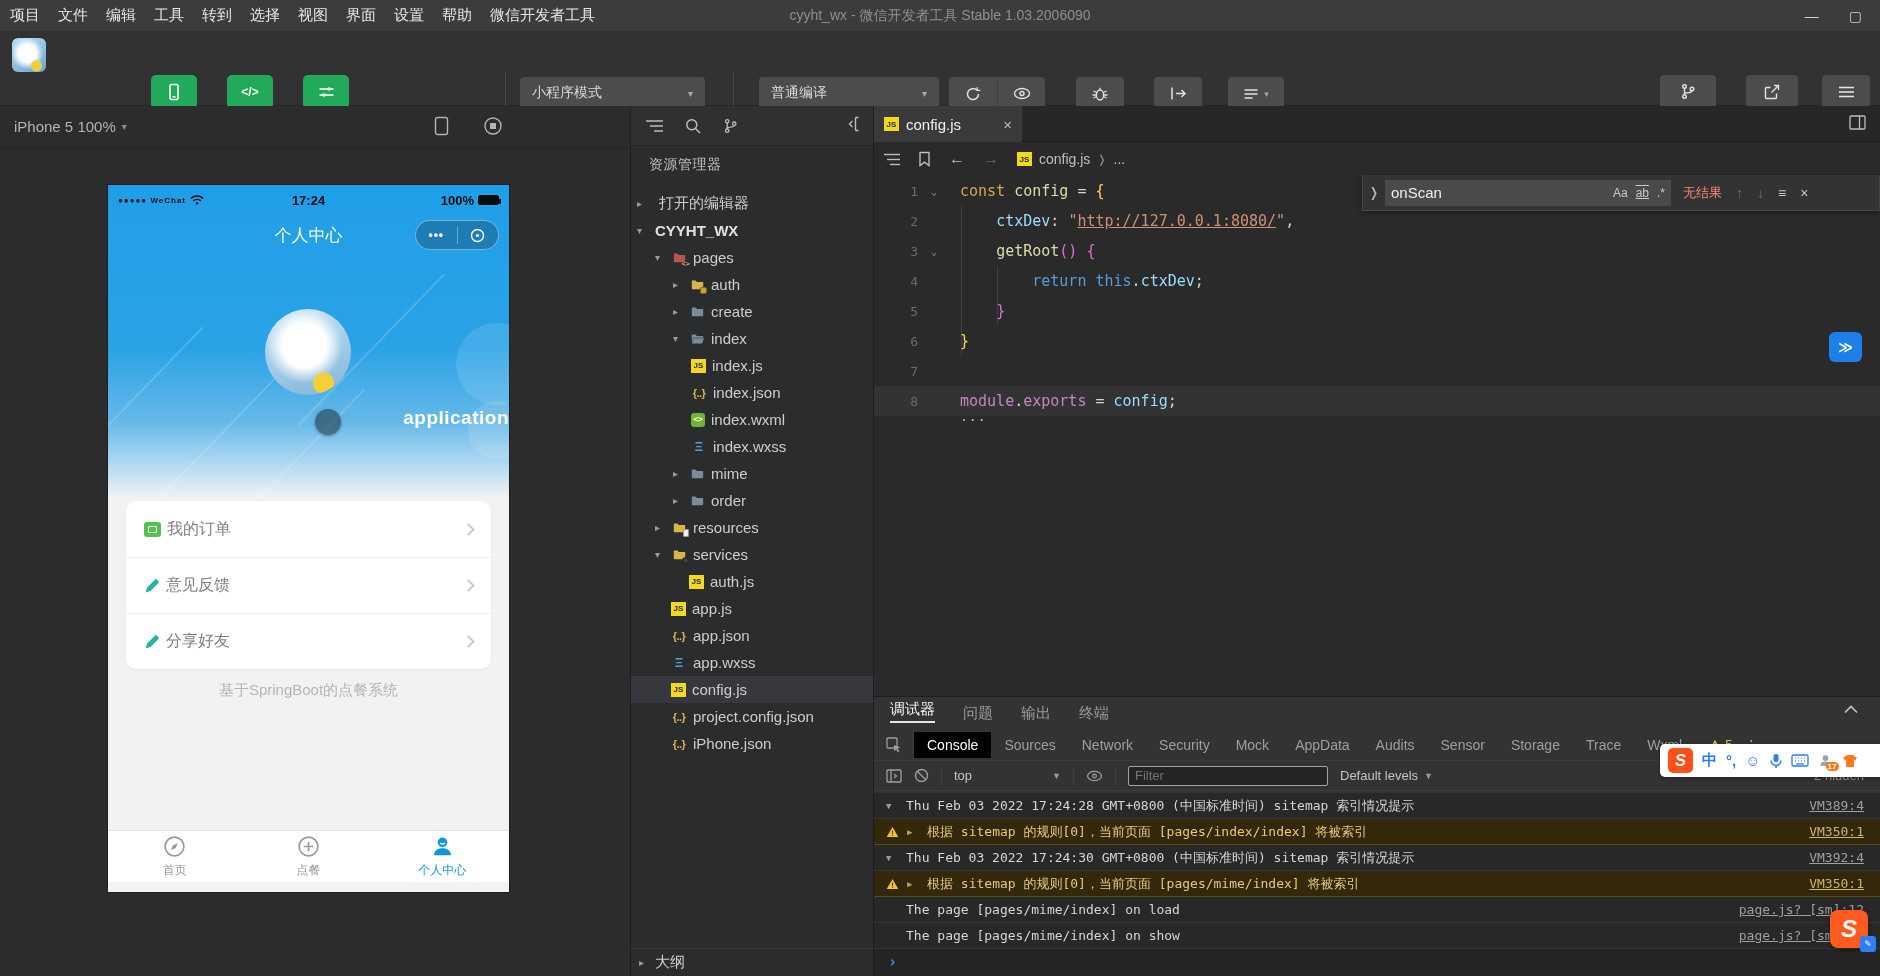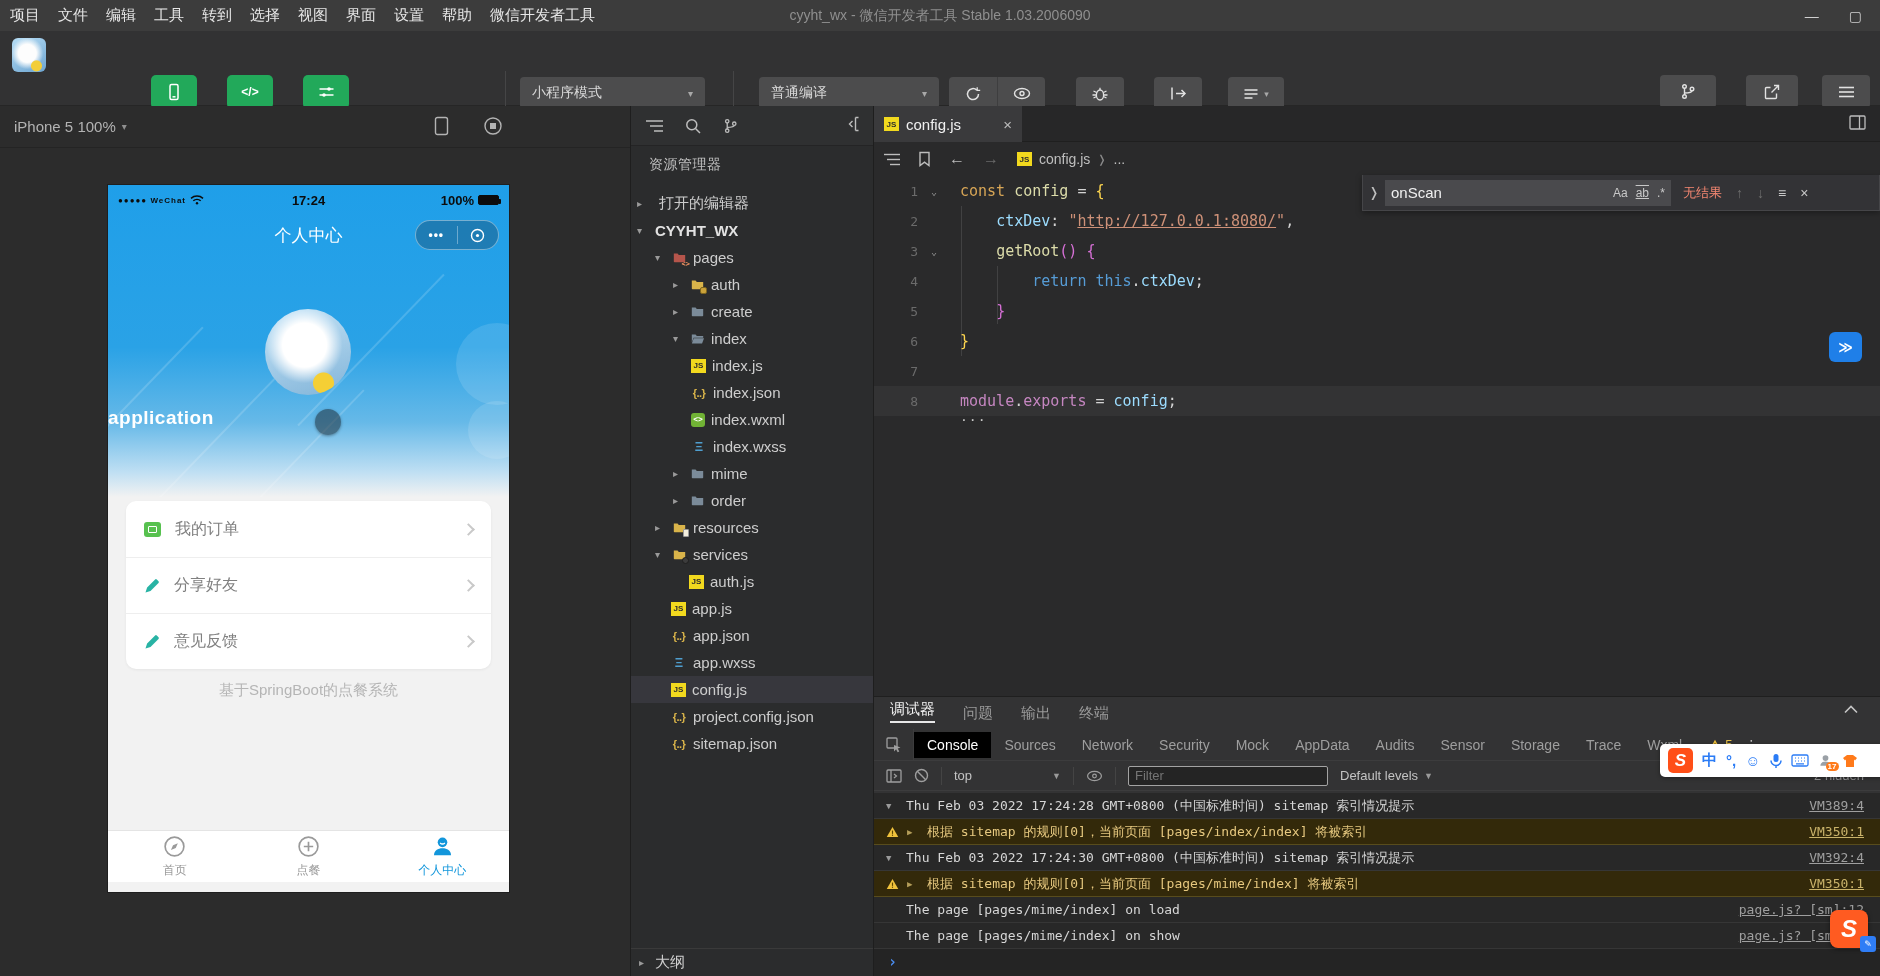--- a/index.html
+++ b/index.html
@@ -60,27 +60,27 @@
 .nav-title{position:absolute;left:0;right:0;top:9px;text-align:center;color:#fff;font-size:17px}
 .capsule{position:absolute;right:10px;top:5px;width:84px;height:30px;border:1px solid rgba(255,255,255,.4);
   background:rgba(23,43,60,.30);border-radius:15px;display:flex;align-items:center}
 .capsule .half{flex:1;display:flex;align-items:center;justify-content:center;color:#fff}
 .capsule .sep{width:1px;height:18px;background:rgba(255,255,255,.35)}
 .capsule .d3{font-size:12px;letter-spacing:1px;font-weight:bold;line-height:10px}
 .avatar{position:absolute;left:157px;top:124px;width:86px;height:86px;border-radius:50%;
   background:radial-gradient(circle at 68% 86%,#f5cf35 0 10px,transparent 11px),
   radial-gradient(circle at 46% 42%,#ffffff 0 22px,rgba(255,255,255,.35) 38px),
   linear-gradient(160deg,#a9d8f5,#3f8cc4)}
-.username{position:absolute;left:0;right:0;top:222px;text-align:left;color:#fff;font-size:19px;font-weight:bold;letter-spacing:.5px}
+.username{position:absolute;left:0;right:0;top:222px;text-align:right;color:#fff;font-size:19px;font-weight:bold;letter-spacing:.5px}
 .touch-dot{position:absolute;left:207px;top:224px;width:26px;height:26px;border-radius:50%;
   background:rgba(28,44,54,.55);box-shadow:0 1px 3px rgba(0,0,0,.35)}
 .pcard{position:absolute;left:18px;top:316px;width:365px;height:168px;background:#fff;border-radius:10px;box-shadow:0 1px 3px rgba(0,0,0,.06)}
 .m-row{height:56px;display:flex;align-items:center;padding:0 18px;position:relative}
 .m-row+.m-row{border-top:1px solid #eeeeee}
-.m-row .mlabel{margin-left:14px;color:#808080;font-size:16px}
+.m-row .mlabel{margin-left:6px;color:#808080;font-size:16px}
 .m-row .chev{position:absolute;right:18px;width:9px;height:9px;border-top:2px solid #c9c9c9;border-right:2px solid #c9c9c9;transform:rotate(45deg)}
 .mi-order{width:17px;height:15px;background:#57c14f;border-radius:3px;display:flex;align-items:center;justify-content:center}
 .mi-order i{display:block;width:9px;height:7px;border:1px solid #fff;border-radius:1px}
 .p-footer{position:absolute;left:0;right:0;top:496px;text-align:center;color:#b5b5b5;font-size:15px}
 .p-tabbar{position:absolute;left:0;right:0;top:645px;height:52px;background:#fff;border-top:1px solid #e4e4e4;display:flex}
 .p-tab{flex:1;display:flex;flex-direction:column;align-items:center;justify-content:center;gap:3px}
 .p-tab .tl{font-size:12px;color:#9a9a9a}
 .p-tab.active .tl{color:#1296db}
 
 
@@ -443,30 +443,30 @@
             </span>
           <span class="mlabel" ind="">我的订单</span>
           <span class="chev"></span>
         </div>
         <div class="m-row">
           <span>
             <svg width="16" height="16" viewBox="0 0 16 16">
                 <path d="M1.5 14.5l1.6-5 8-8a1.2 1.2 0 0 1 1.7 0l1.7 1.7a1.2 1.2 0 0 1 0 1.7l-8 8z" fill="#28b3a4"></path>
               </svg>
           </span>
-          <span class="mlabel">分享好友</span>
+          <span class="mlabel">意见反馈</span>
           <span class="chev"></span>
         </div>
         <div class="m-row">
           <span>
             <svg width="16" height="16" viewBox="0 0 16 16">
                 <path d="M1.5 14.5l1.6-5 8-8a1.2 1.2 0 0 1 1.7 0l1.7 1.7a1.2 1.2 0 0 1 0 1.7l-8 8z" fill="#28b3a4"></path>
               </svg>
           </span>
-          <span class="mlabel">意见反馈</span>
+          <span class="mlabel">分享好友</span>
           <span class="chev"></span>
         </div>
       </div>
 
       <div class="p-footer">基于SpringBoot的点餐系统</div>
 
       <div class="p-tabbar">
         <div class="p-tab">
           <span>
             <svg width="25" height="25" viewBox="0 0 24 24" fill="none" stroke="#9a9a9a" stroke-width="1.6">
@@ -653,21 +653,21 @@
       <div class="trow fl1 sel">
         <span class="ticon jsb">JS</span>
         <span class="tlabel">config.js</span>
       </div>
       <div class="trow fl1">
         <span class="ticon jbr">{..}</span>
         <span class="tlabel">project.config.json</span>
       </div>
       <div class="trow fl1">
         <span class="ticon jbr">{..}</span>
-        <span class="tlabel">sitemap.json</span>
+        <span class="tlabel">iPhone.json</span>
       </div>
     </div>
 
     <div class="outline-row">
       <span class="tw">▸</span>
       <span>大纲</span>
     </div>
   </div>
 
   <div class="rightcol">

